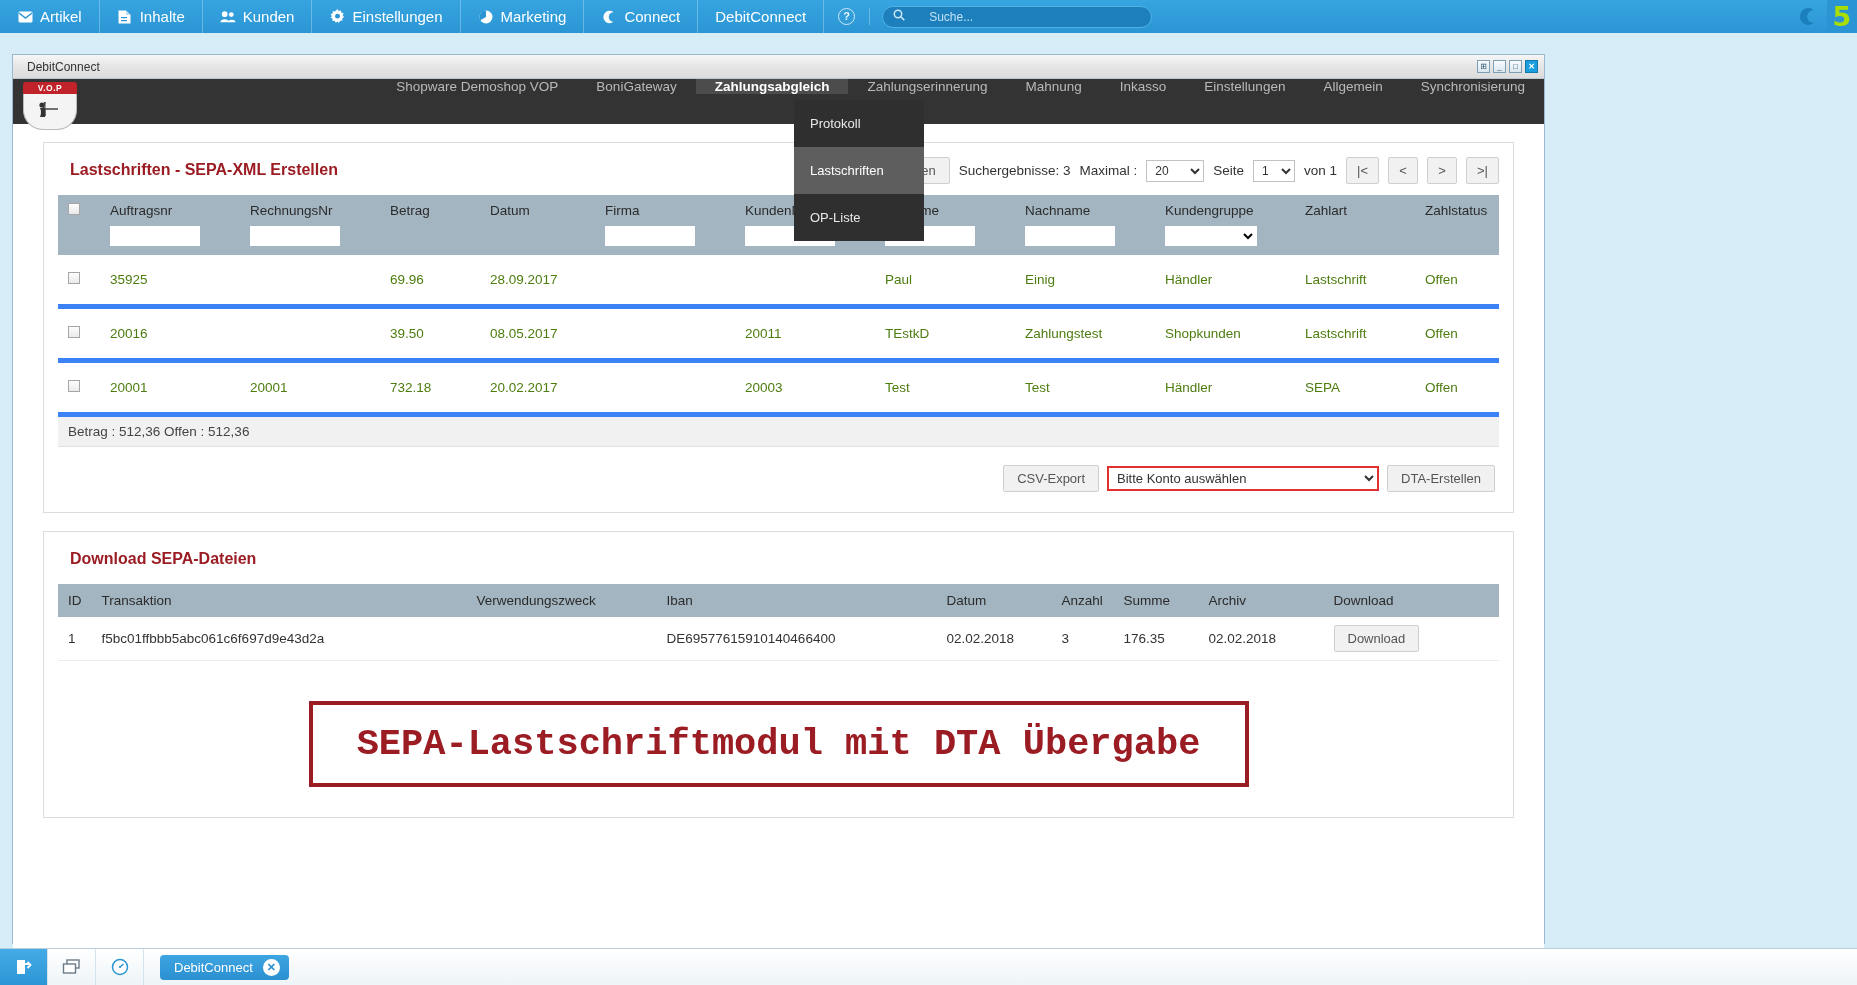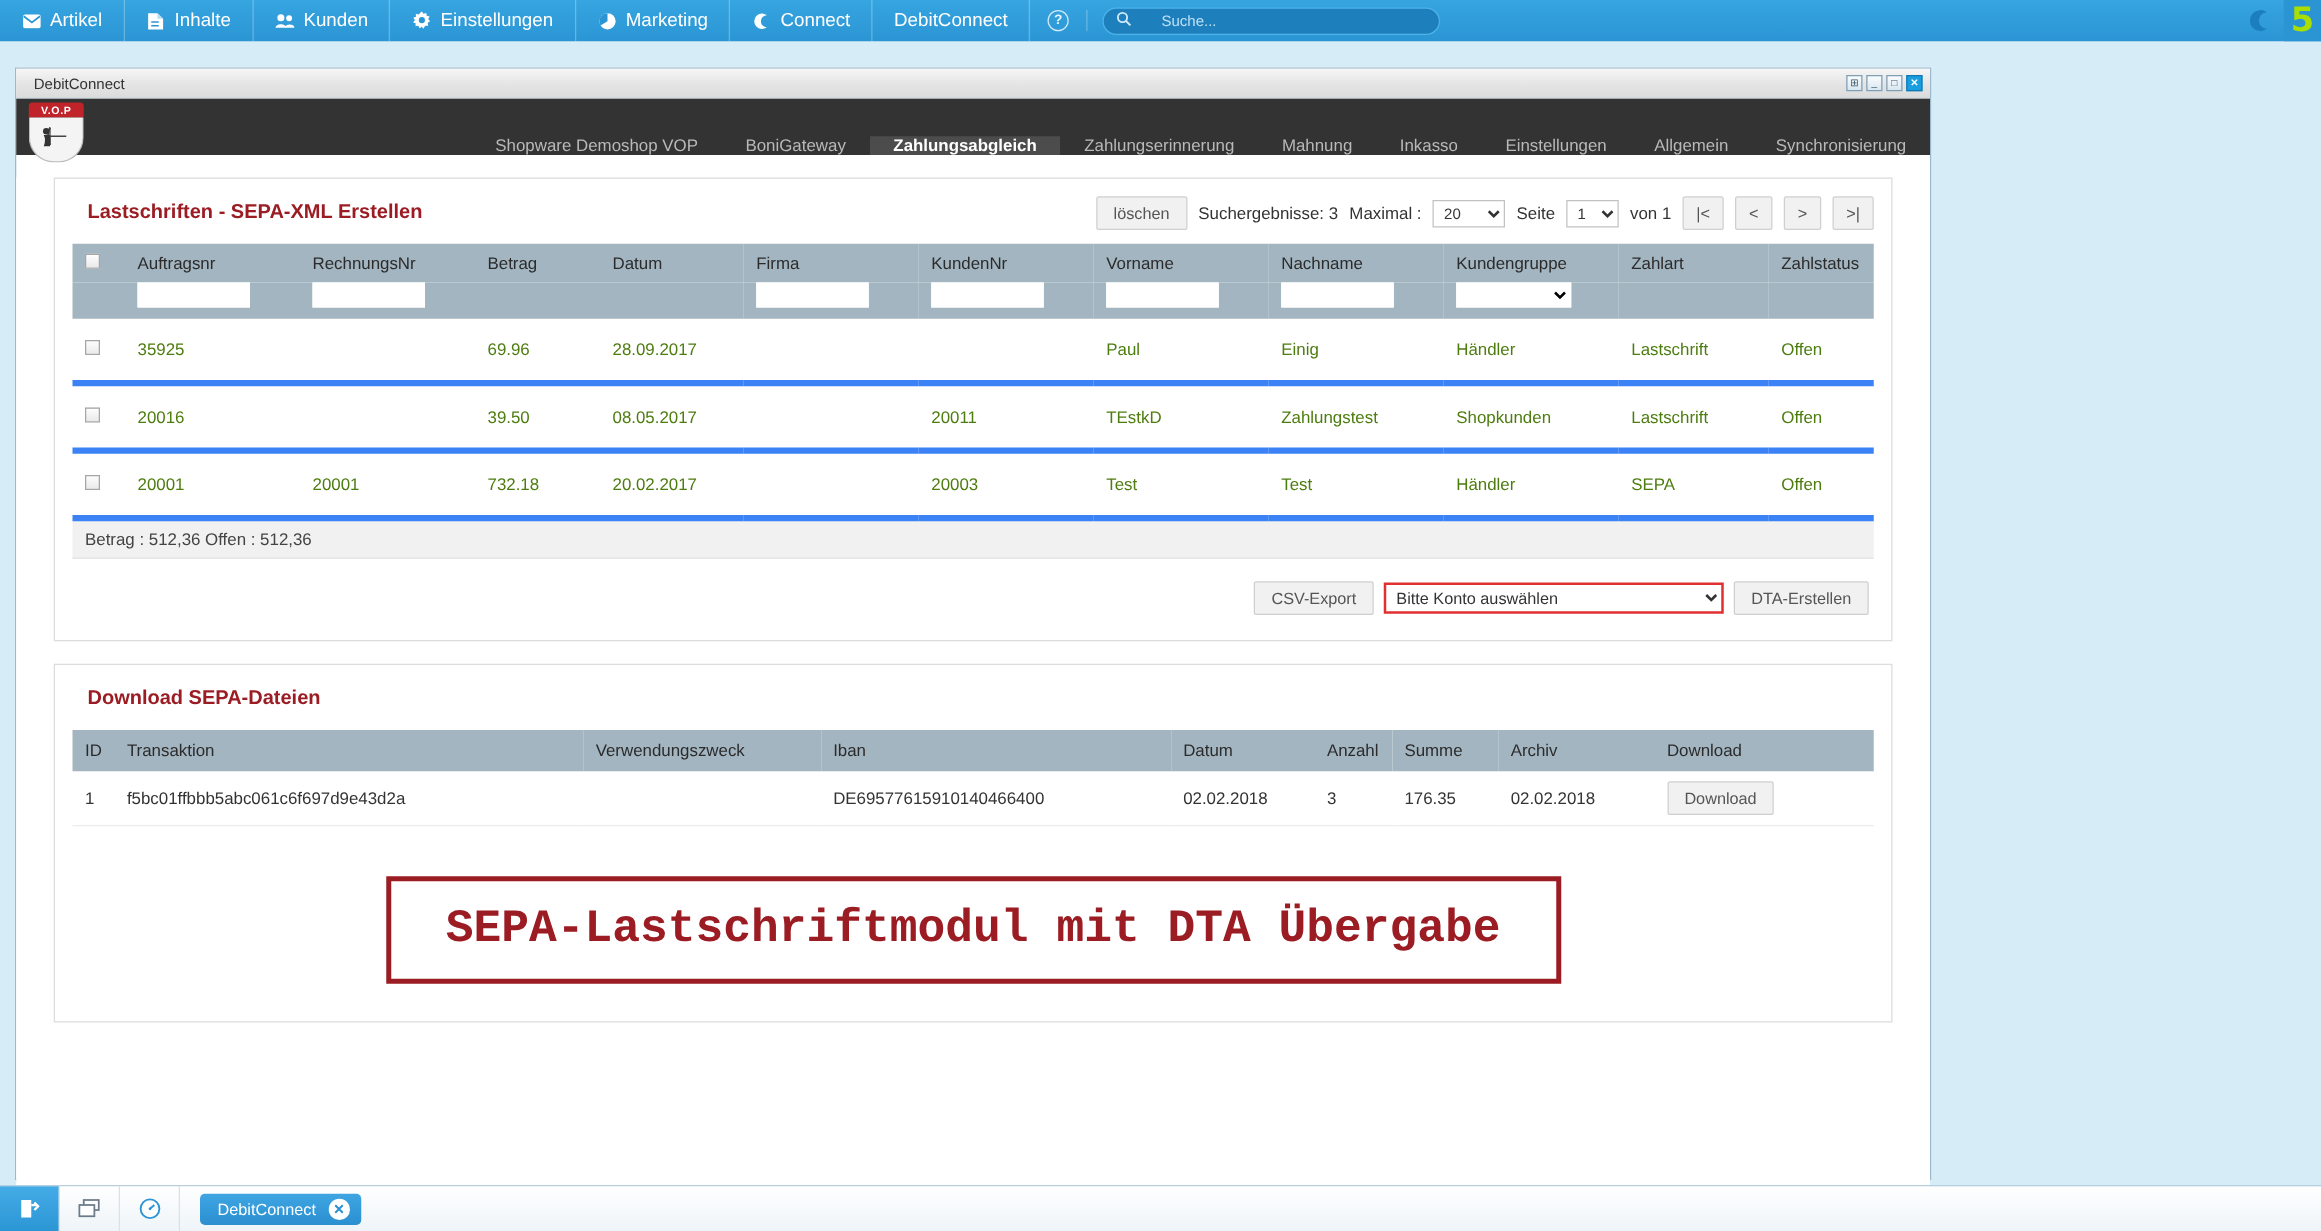--- a/index.html
+++ b/index.html
@@ -79,33 +79,33 @@
   }
   .wb.close { background:#1a9ee0; border-color:#1379ad; color:#fff; font-weight:bold; }
 
   
   #navbar {
     height:45px; background:#333333;
     display:flex; align-items:stretch;
     position:relative;
   }
   #brand {
-    width:44px; position:absolute; left:10px; top:3px; z-index:5;
+    width:54px; position:absolute; left:10px; top:3px; z-index:5;
   }
   #brand .vop-top {
     background:#c0232a; color:#fff; font-size:8.5px; font-weight:bold;
     text-align:center; letter-spacing:.5px; padding:1px 0 0 0; height:12px;
     border-radius:3px 3px 0 0;
   }
   #brand .vop-body {
     background:#f4f4f4; border:1px solid #bbb; border-top:none;
     height:36px; display:flex; align-items:center; justify-content:center;
     border-radius:0 0 20px 20px; position:relative; overflow:hidden;
   }
-  #navitems { margin-left:auto; display:flex; align-items:flex-end; }
+  #navitems { margin-left:auto; display:flex; align-items:flex-start; }
   .nav-tab {
     display:flex; align-items:center; padding:0 19px;
     color:#b9b9b9; font-size:13.5px; white-space:nowrap;
     position:relative;
   }
   .nav-tab.active { background:#4c4c4c; color:#ffffff; font-weight:bold; }
 
   
   #dropdown {
     position:absolute; top:45px; left:781px; width:130px;
@@ -384,20 +384,31 @@
         </div>
       <div class="nav-tab">
           <span>Allgemein</span>
         </div>
       <div class="nav-tab">
           <span>Synchronisierung</span>
         </div>
     </div>
   </div>
 
+  <div id="dropdown">
+    <div class="dd-item">
+        <span>Protokoll</span>
+      </div>
+    <div class="dd-item hover">
+        <span>Lastschriften</span>
+      </div>
+    <div class="dd-item">
+        <span>OP-Liste</span>
+      </div>
+  </div>
 
   <div id="pagebody">
 
     <div class="panel">
       <div class="panel-title">Lastschriften - SEPA-XML Erstellen</div>
 
       <div id="toolbar">
         <button class="btn searchfield-hidden">suchen</button>
         <button class="btn">löschen</button>
         <span>Suchergebnisse: 3</span>

